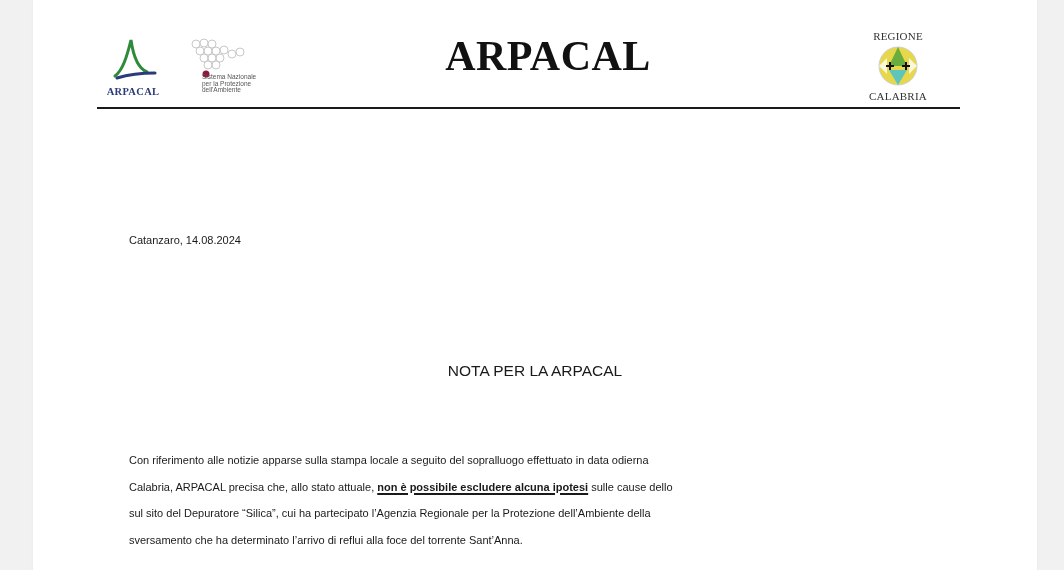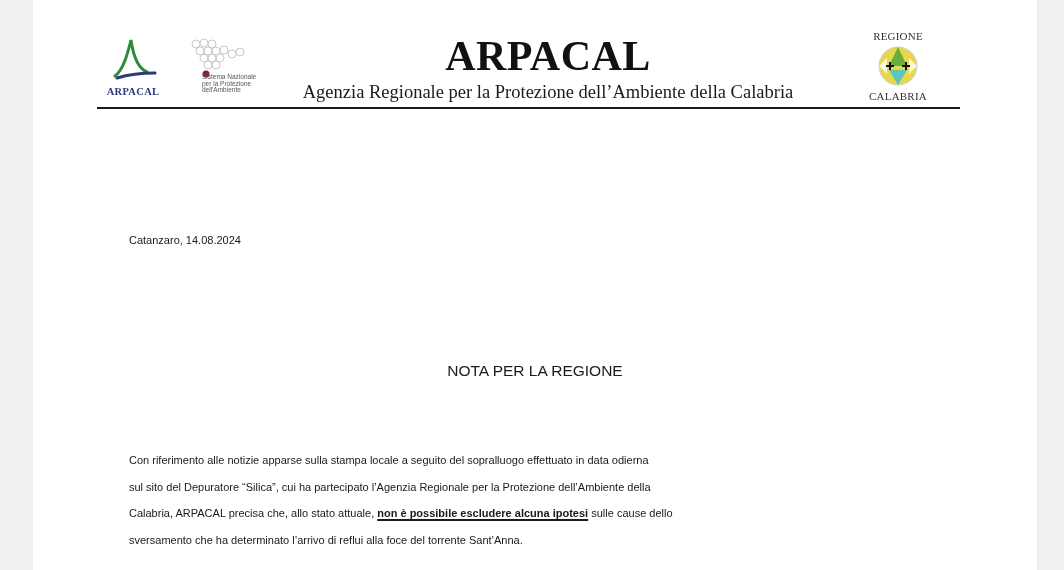--- a/index.html
+++ b/index.html
@@ -178,21 +178,20 @@
       </g>
       <circle cx="18" cy="36" r="3.5" fill="#8b1a3a"></circle>
     </svg>
     <div class="snpa-text"><span>Sistema Nazionale</span>
 <span>per la Protezione</span>
 <span>dell'Ambiente</span></div>
   </div>
 
   <div class="title-block">
     <div class="title-main">ARPACAL</div>
-    <div class="title-sub">Agenzia Regionale per la Protezione dell’Ambiente della Calabria</div>
   </div>
 
   <div class="logo-regione">
     <div class="r-top">REGIONE</div>
     <svg class="emblem" viewBox="0 0 40 40">
       <circle cx="20" cy="20" r="19" fill="#e6d84a" stroke="#cfcfcf" stroke-width="1"></circle>
       <path d="M20 1 L29 20 L11 20 Z" fill="#5aa83c" opacity="0.9"></path>
       <path d="M20 39 L29 24 L11 24 Z" fill="#4fc3c8" opacity="0.9"></path>
       <path d="M1 20 L9 12 L9 28 Z" fill="#ffffff" opacity="0.8"></path>
       <path d="M39 20 L31 12 L31 28 Z" fill="#ffffff" opacity="0.8"></path>
@@ -203,22 +202,22 @@
           <line x1="28" y1="16" x2="28" y2="24"></line>
       </g>
     </svg>
     <div class="r-bottom">CALABRIA</div>
   </div>
 
   <div class="header-rule"></div>
 
   <div class="date-line">Catanzaro, 14.08.2024</div>
 
-  <div class="note-heading">NOTA PER LA REGIONE</div>
+  <div class="note-heading">NOTA PER LA ARPACAL</div>
 
   <div class="body-para">
     <span class="line">Con riferimento alle notizie apparse sulla stampa locale a seguito del sopralluogo effettuato in data odierna</span>
+    <span class="line"><span>Calabria, ARPACAL precisa che, allo stato attuale, </span><span class="emph">non è possibile escludere alcuna ipotesi</span><span> sulle cause dello</span></span>
     <span class="line">sul sito del Depuratore “Silica”, cui ha partecipato l’Agenzia Regionale per la Protezione dell’Ambiente della</span>
-    <span class="line"><span>Calabria, ARPACAL precisa che, allo stato attuale, </span><span class="emph">non è possibile escludere alcuna ipotesi</span><span> sulle cause dello</span></span>
     <span class="line">sversamento che ha determinato l’arrivo di reflui alla foce del torrente Sant’Anna.</span>
   </div>
 
 </div>
 
 </body></html>

